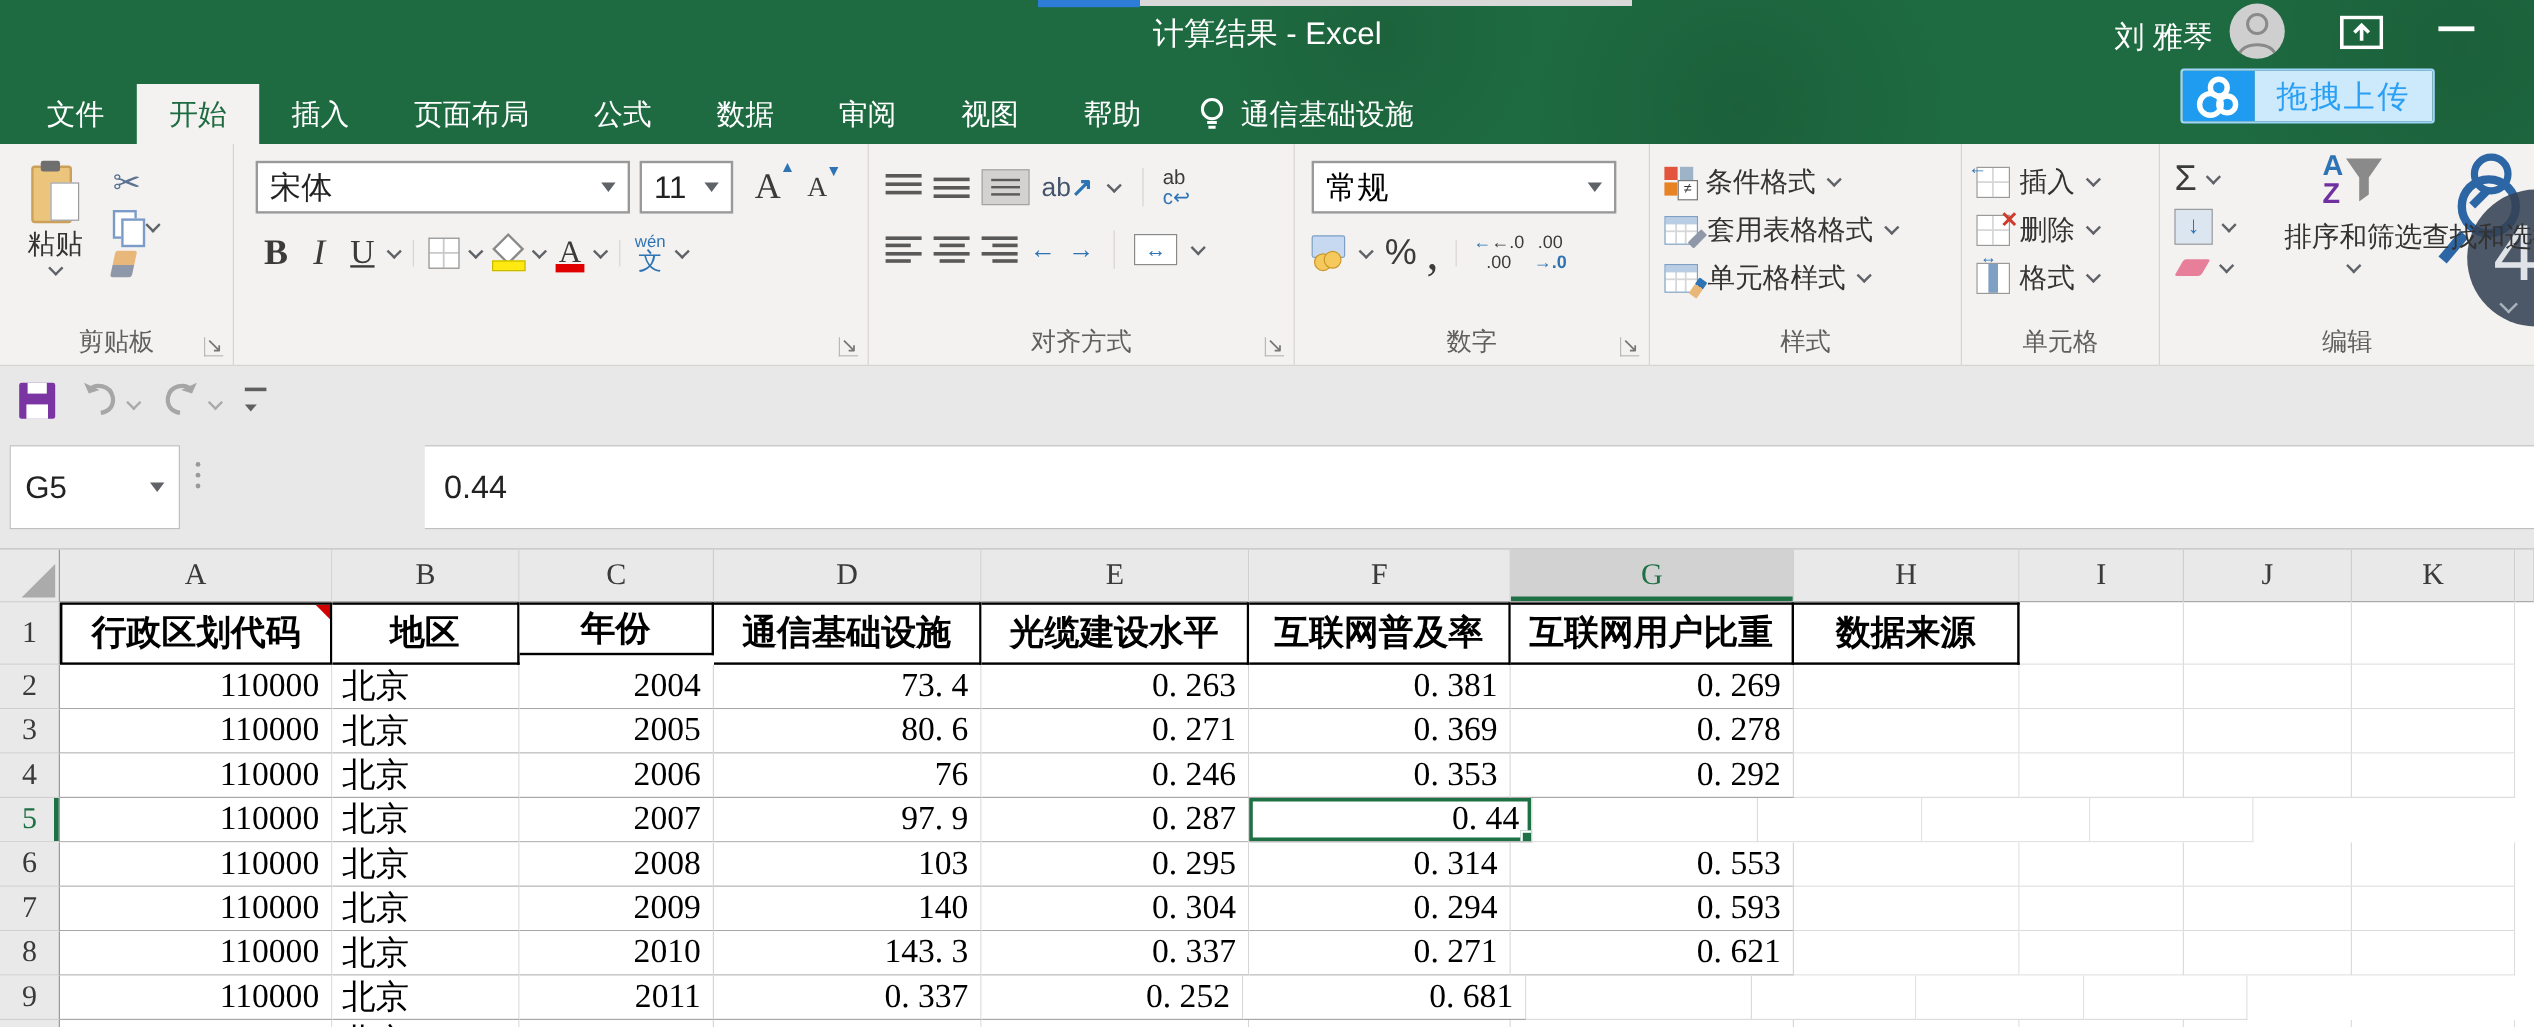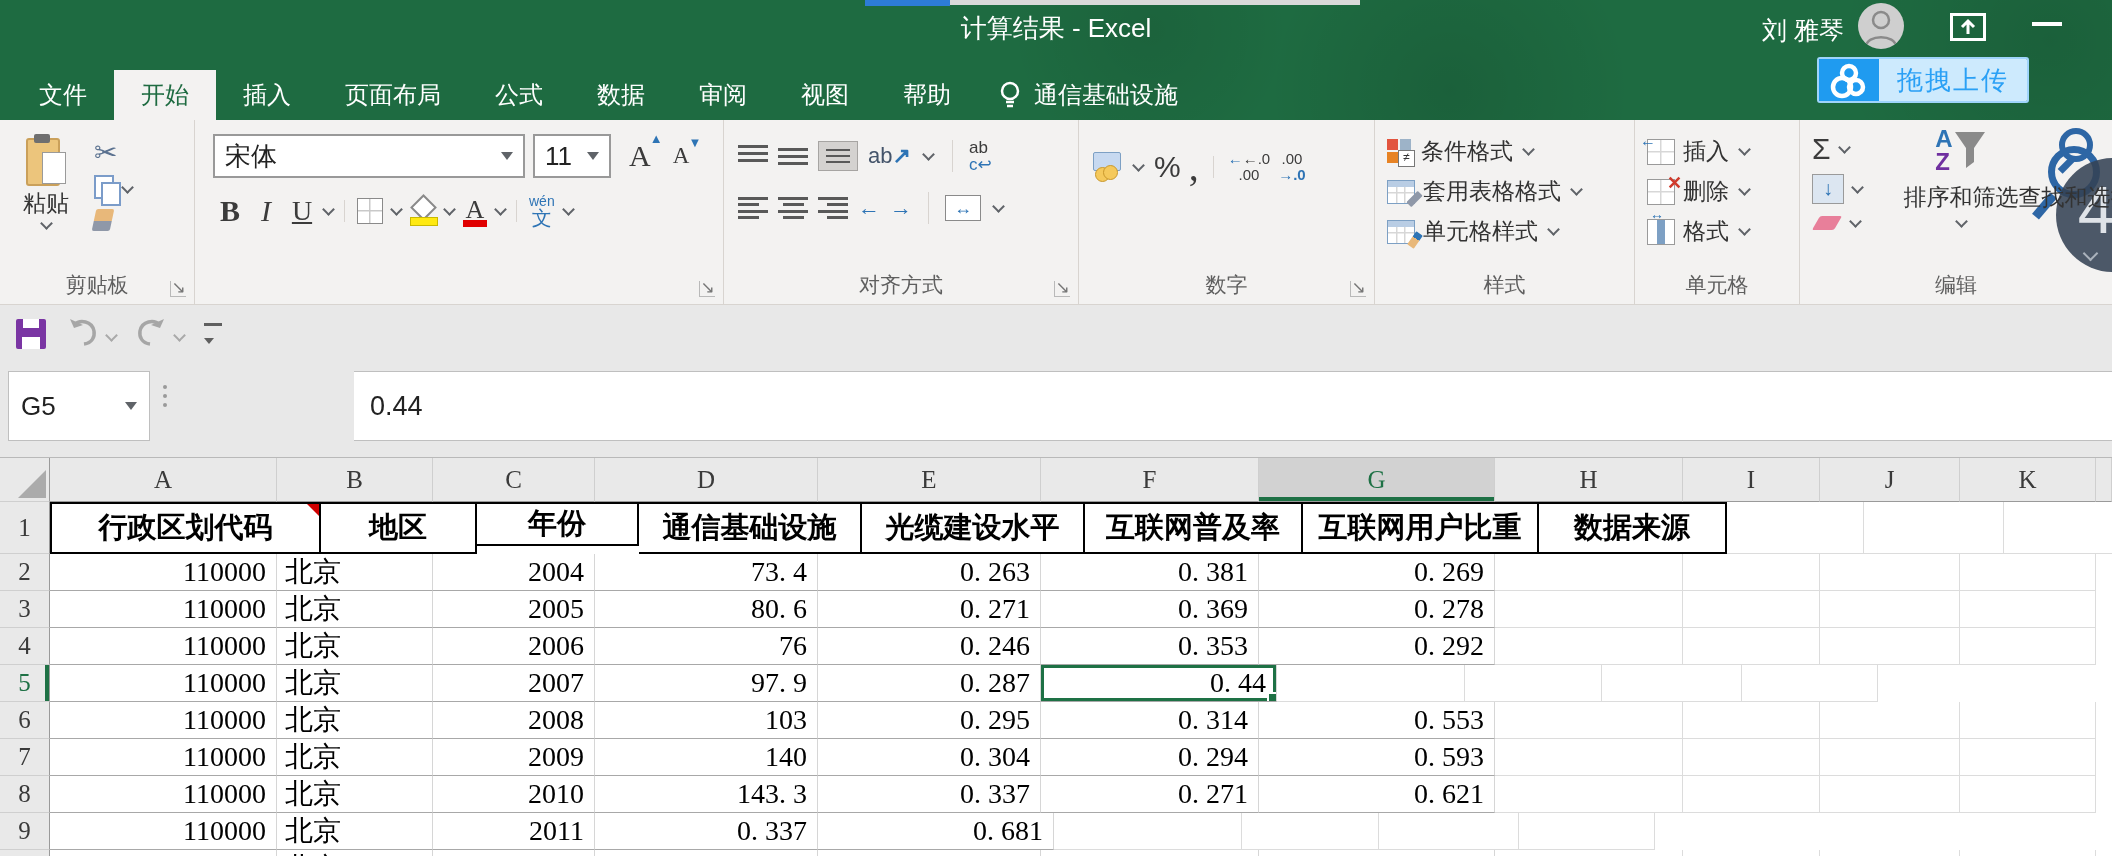--- a/index.html
+++ b/index.html
@@ -369,20 +369,24 @@
           </div>
         <span class="chev sm"></span>
       </div>
     </div>
     <div class="rgroup-label">对齐方式</div>
     <div class="launcher">↘</div>
   </div>
 
   <div class="rgroup" style="width:296px">
     <div class="g-num">
+      <div class="combo num-combo">
+        <span>常规</span>
+          <span class="tri"></span>
+      </div>
       <div class="n-row2">
         <div class="coin-icon">
             <div class="coin-card"></div>
             <div class="coin-c1"></div>
             <div class="coin-c2"></div>
           </div>
         <span class="chev sm"></span>
         <span class="pct">%</span>
         <span class="comma">,</span>
         <div class="vsep"></div>
@@ -545,21 +549,21 @@
       <div class="gcell colh" style="width: 218px; height: 44px;">F</div>
       <div class="gcell colh sel" style="width: 236px; height: 44px;">G</div>
       <div class="gcell colh" style="width: 188px; height: 44px;">H</div>
       <div class="gcell colh" style="width: 137px; height: 44px;">I</div>
       <div class="gcell colh" style="width: 140px; height: 44px;">J</div>
       <div class="gcell colh" style="width: 136px; height: 44px;">K</div>
       <div class="gcell colh filler" style="width: 16px; height: 44px;"></div>
     </div>
     <div class="grow">
       <div class="gcell gut" style="width: 50px; height: 52px;">1</div>
-      <div class="gcell h1 first" style="width: 271px; height: 52px;">行政区划代码<div class="tri-red"></div></div>
+      <div class="gcell h1 first" style="width: 227px; height: 52px;">行政区划代码<div class="tri-red"></div></div>
       <div class="gcell h1" style="width: 156px; height: 52px;">地区</div>
       <div class="gcell h1" style="width: 162px; height: 44px;">年份</div>
       <div class="gcell h1" style="width: 223px; height: 52px;">通信基础设施</div>
       <div class="gcell h1" style="width: 223px; height: 52px;">光缆建设水平</div>
       <div class="gcell h1" style="width: 218px; height: 52px;">互联网普及率</div>
       <div class="gcell h1" style="width: 236px; height: 52px;">互联网用户比重</div>
       <div class="gcell h1" style="width: 188px; height: 52px;">数据来源</div>
       <div class="gcell plain" style="width: 137px; height: 52px;"></div>
       <div class="gcell plain" style="width: 140px; height: 52px;"></div>
       <div class="gcell plain" style="width: 136px; height: 52px;"></div>
@@ -668,20 +672,21 @@
       <div class="gcell plain" style="width: 140px; height: 37px;"></div>
       <div class="gcell plain" style="width: 136px; height: 37px;"></div>
       <div class="gcell filler" style="width: 16px; height: 37px;"></div>
     </div>
     <div class="grow">
       <div class="gcell gut" style="width: 50px; height: 37px;">9</div>
       <div class="gcell td" style="width: 227px; height: 37px;">110000</div>
       <div class="gcell td left" style="width: 156px; height: 37px;">北京</div>
       <div class="gcell td" style="width: 162px; height: 37px;">2011</div>
       <div class="gcell td" style="width: 223px; height: 37px;">0. 337</div>
+      <div class="gcell td" style="width: 218px; height: 37px;">0. 252</div>
       <div class="gcell td" style="width: 236px; height: 37px;">0. 681</div>
       <div class="gcell plain" style="width: 188px; height: 37px;"></div>
       <div class="gcell plain" style="width: 137px; height: 37px;"></div>
       <div class="gcell plain" style="width: 140px; height: 37px;"></div>
       <div class="gcell plain" style="width: 136px; height: 37px;"></div>
       <div class="gcell filler" style="width: 16px; height: 37px;"></div>
     </div>
     <div class="grow">
       <div class="gcell gut" style="width: 50px; height: 37px;">10</div>
       <div class="gcell td" style="width: 227px; height: 37px;">110000</div>

